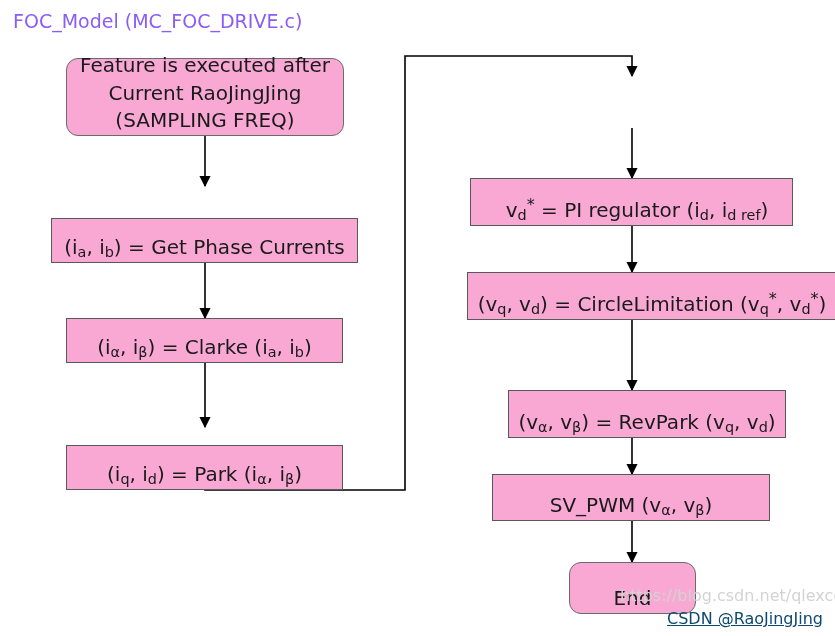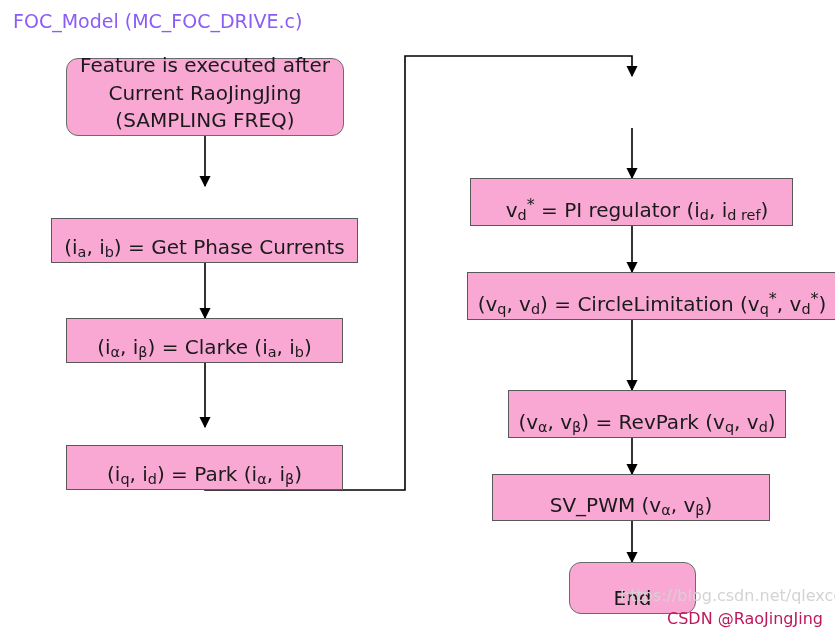--- a/index.html
+++ b/index.html
@@ -82,21 +82,22 @@
   }
   #wm-url {
     left: 620px;
     top: 586px;
     font-size: 16px;
   }
   #wm-user {
     left: 667px;
     top: 609px;
     font-size: 16px;
-    color: #be185d;
+    color: #0c4a6e;
+    text-decoration: underline;
   }
 </style>
 </head>
 <body>
 
 <div id="canvas">
 
   <div id="title">FOC_Model  (MC_FOC_DRIVE.c)</div>
 
   <svg id="wires" viewBox="0 0 835 636">

